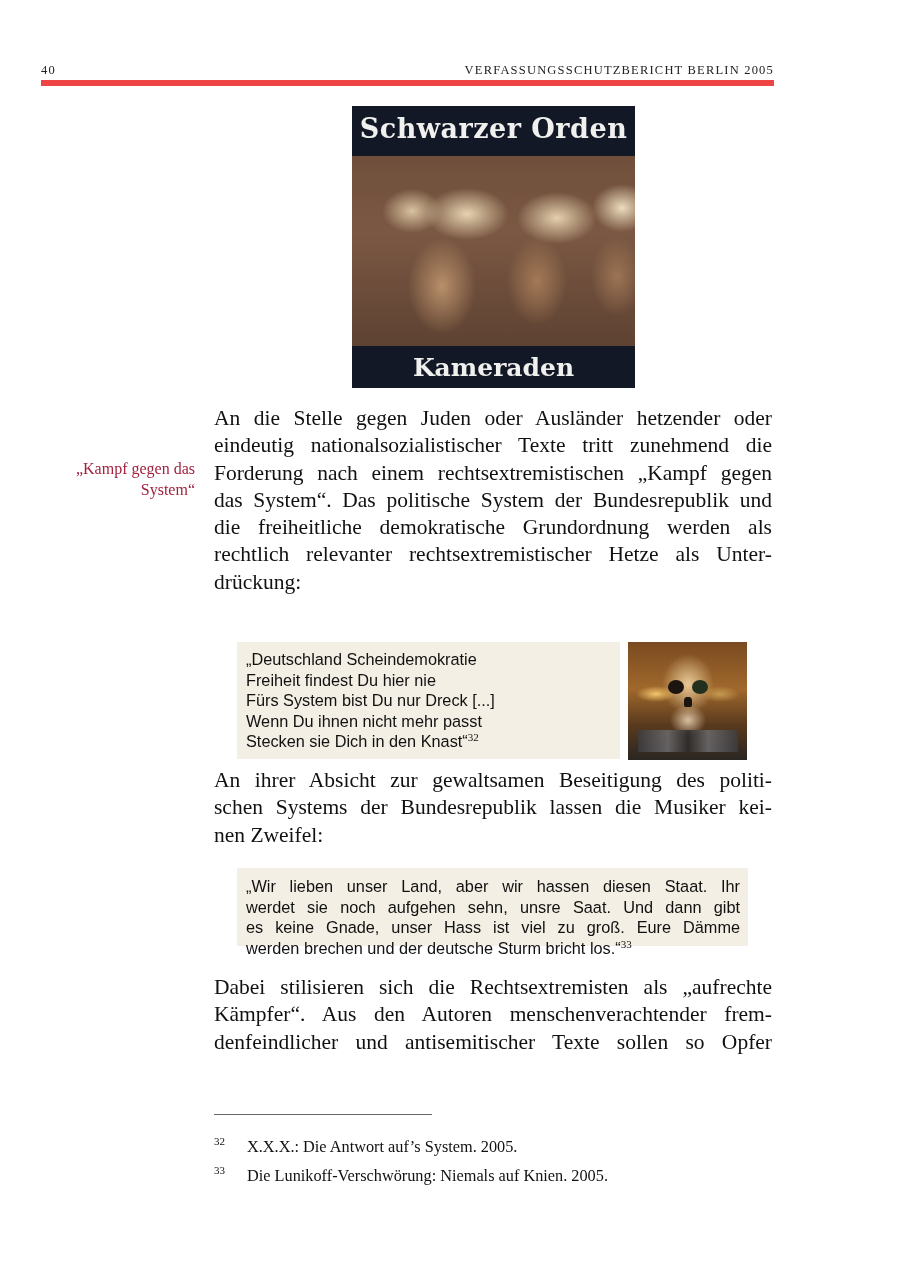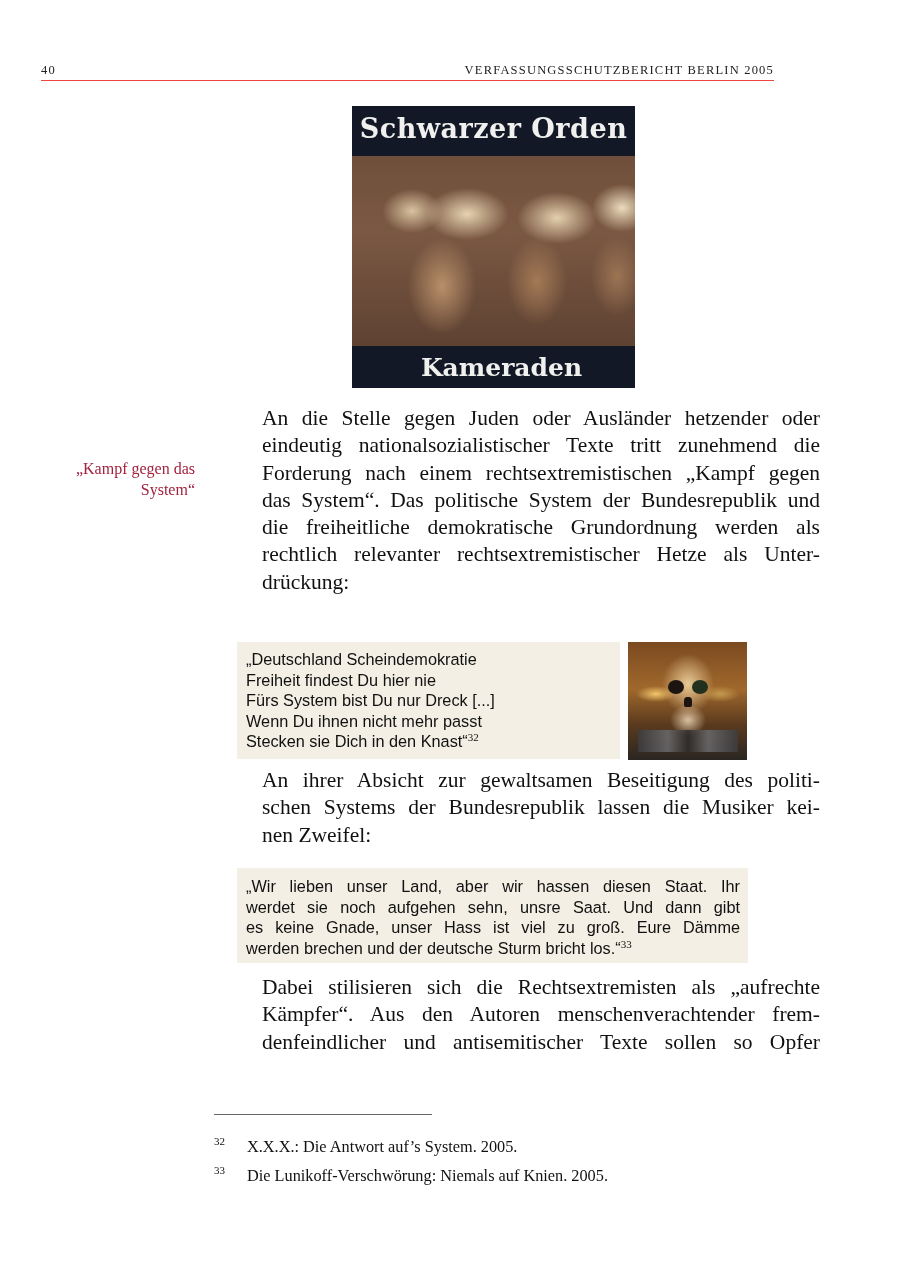--- a/index.html
+++ b/index.html
@@ -2,21 +2,21 @@
 <html><head>
   <meta charset="utf-8">
   <style>
     html, body { margin: 0; padding: 0; background: #ffffff; }
     body {
       width: 900px; height: 1273px; position: relative; overflow: hidden;
       font-family: "Liberation Serif", "DejaVu Serif", serif; color: #111;
     }
     .header {
       position: absolute; left: 41px; top: 62px; width: 733px; height: 18px;
-      border-bottom: 1px solid #ef4444;
+      border-bottom: 6px solid #ef4444;
       font-size: 12.5px; letter-spacing: 1.2px; color: #222;
     }
     .header .page-num { position: absolute; left: 0; top: 1px; }
     .header .running-title { position: absolute; right: 0; top: 1px; }
 
     .cover {
       position: absolute; left: 352px; top: 106px; width: 283px; height: 282px;
       background: #7f1d1d; overflow: hidden;
     }
     .cover .band-top {
@@ -35,49 +35,47 @@
         radial-gradient(ellipse 34px 48px at 90px 130px, #b88f69 0%, rgba(184,143,105,0) 100%),
         radial-gradient(ellipse 30px 44px at 185px 125px, #a47a56 0%, rgba(164,122,86,0) 100%),
         radial-gradient(ellipse 26px 40px at 265px 120px, #9c7454 0%, rgba(156,116,84,0) 100%),
         linear-gradient(180deg, #6f4f3b 0%, #7b5843 40%, #5e4232 100%);
     }
     .cover .band-bottom {
       position: absolute; left: 0; bottom: 0; width: 100%; height: 42px;
       background: #121826; color: #f0f0ee; text-align: center;
       font-family: "DejaVu Serif", serif; font-weight: bold; font-size: 25px;
       line-height: 44px;
-      padding-left: 8px;
     }
 
     .margin-note {
       position: absolute; left: 40px; top: 458px; width: 155px;
       text-align: right; color: #a3233f; font-size: 16px; line-height: 21px;
     }
 
     .para {
       position: absolute; left: 214px; width: 558px;
       font-size: 21.5px; line-height: 27.3px; text-align: justify;
       hyphens: manual;
-      margin-left: 48px;
     }
     .para .line { display: block; text-align: justify; text-align-last: justify; white-space: nowrap; }
     .para .line.last { text-align-last: left; }
     .p1 { top: 405px; }
     .p2 { top: 767px; }
     .p3 { top: 974px; }
 
     .quote-box {
       position: absolute; background: #f3efe4;
       font-family: "Liberation Sans", "DejaVu Sans", sans-serif;
       font-size: 16.3px; line-height: 20.6px; color: #111;
     }
     .q1 { left: 237px; top: 642px; width: 383px; height: 117px; }
     .q1 .qtext { position: absolute; left: 9px; top: 7px; }
     .q1 .qtext .line { display: block; white-space: nowrap; }
-    .q2 { left: 237px; top: 868px; width: 511px; height: 95px; }
+    .q2 { left: 237px; top: 868px; width: 511px; height: 78px; }
     .q2 .qtext { position: absolute; left: 9px; top: 8px; width: 494px; }
     .q2 .qtext .line { display: block; white-space: nowrap; text-align: justify; text-align-last: justify; }
     .q2 .qtext .line.last { text-align-last: left; }
     sup.fn { font-family: "Liberation Serif", serif; font-size: 11px; vertical-align: 6px; line-height: 0; }
 
     .skull-cover {
       position: absolute; left: 628px; top: 642px; width: 119px; height: 118px;
       overflow: hidden;
       background:
         radial-gradient(ellipse 20px 8px at 28px 52px, #f2c66b 0%, rgba(242,198,107,0) 100%),

